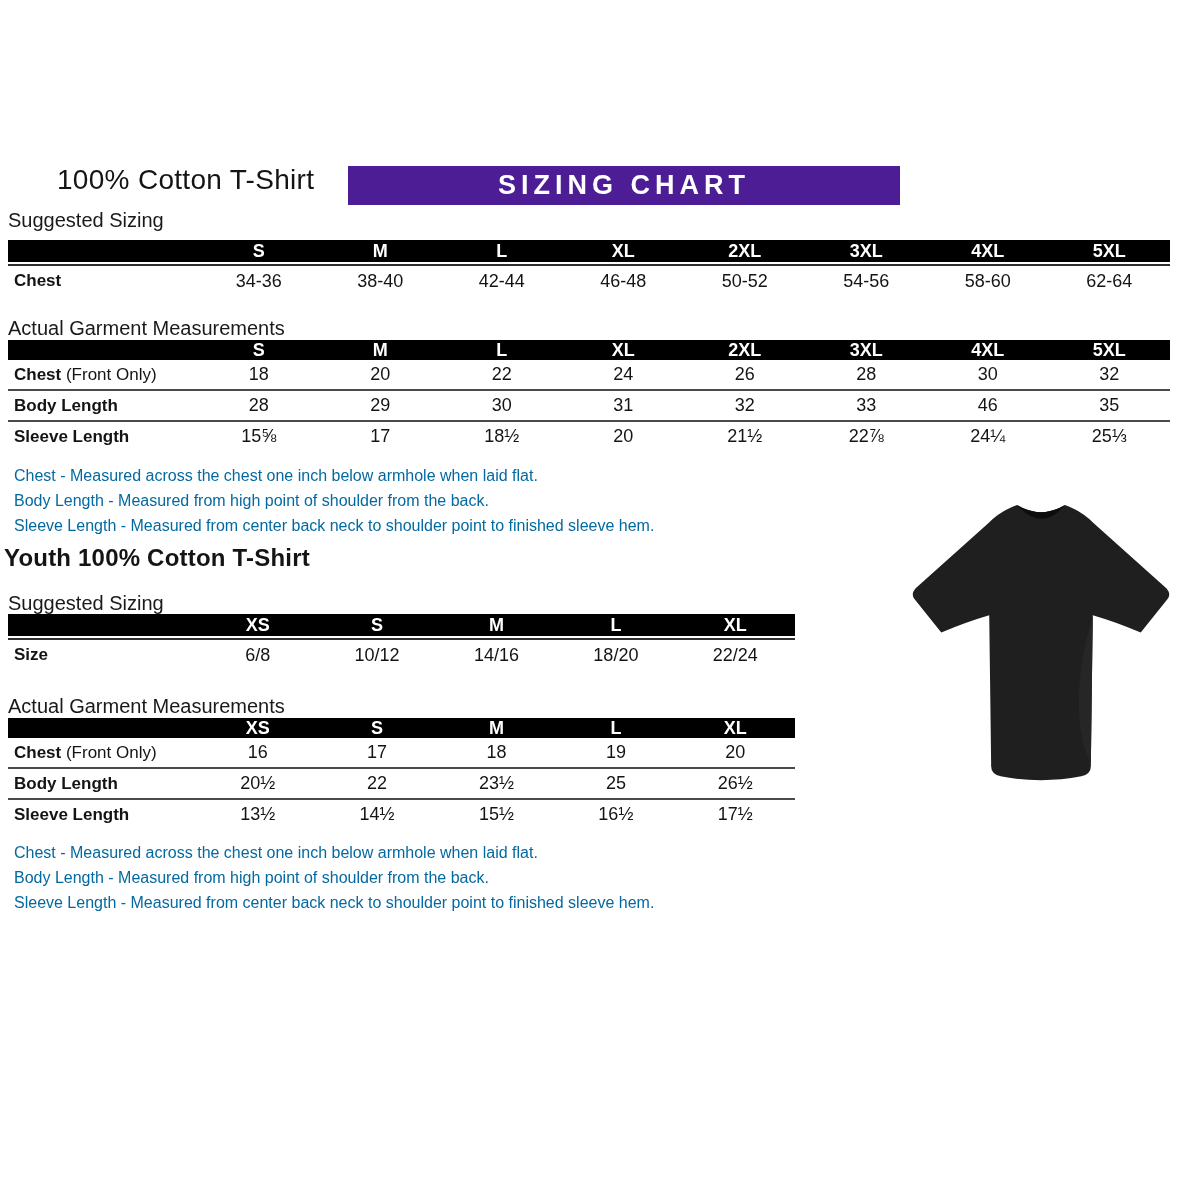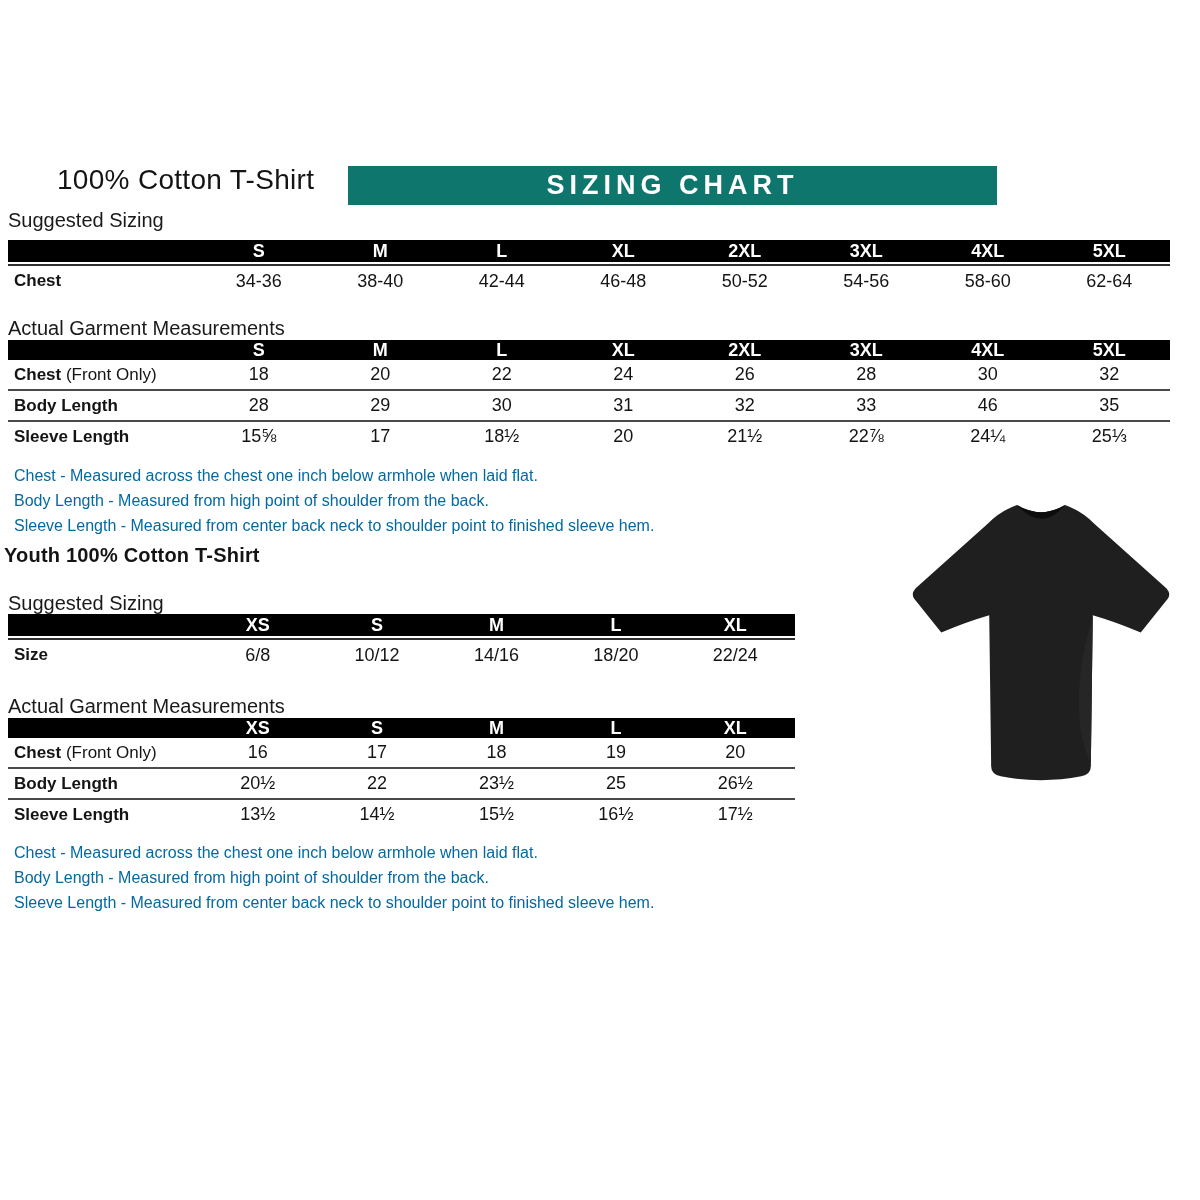--- a/index.html
+++ b/index.html
@@ -1,23 +1,23 @@
 <!DOCTYPE html>
 <html><head>
 <meta charset="utf-8">
 <style>
   html,body{margin:0;padding:0;background:#fff;}
   .page{position:relative;width:1200px;height:1200px;background:#ffffff;overflow:hidden;
         font-family:"Liberation Sans",sans-serif;color:#141414;}
   .abs{position:absolute;}
 
   .title{left:14px;top:164px;font-size:28px;font-weight:400;letter-spacing:.3px;margin-left:43px;}
-  .youth-title{left:4px;top:544px;font-size:20px;font-weight:700;letter-spacing:.2px;}
-
-  .banner{left:348px;top:166px;width:649px;height:39px;background:#0f766e;color:#fff;
+  .youth-title{left:4px;top:544px;font-size:24px;font-weight:700;letter-spacing:.2px;}
+
+  .banner{left:348px;top:166px;width:552px;height:39px;background:#4c1d95;color:#fff;
           display:flex;align-items:center;justify-content:center;
           font-size:27px;font-weight:700;letter-spacing:5px;}
 
   .section-label{font-size:20px;color:#1a1a1a;}
 
   .tbl{left:8px;}
   .trow{display:grid;align-items:center;}
   .g8{grid-template-columns:190px repeat(8,1fr);}
   .g5{grid-template-columns:190px repeat(5,1fr);}
   .thead{background:#000;color:#fff;height:22px;}

